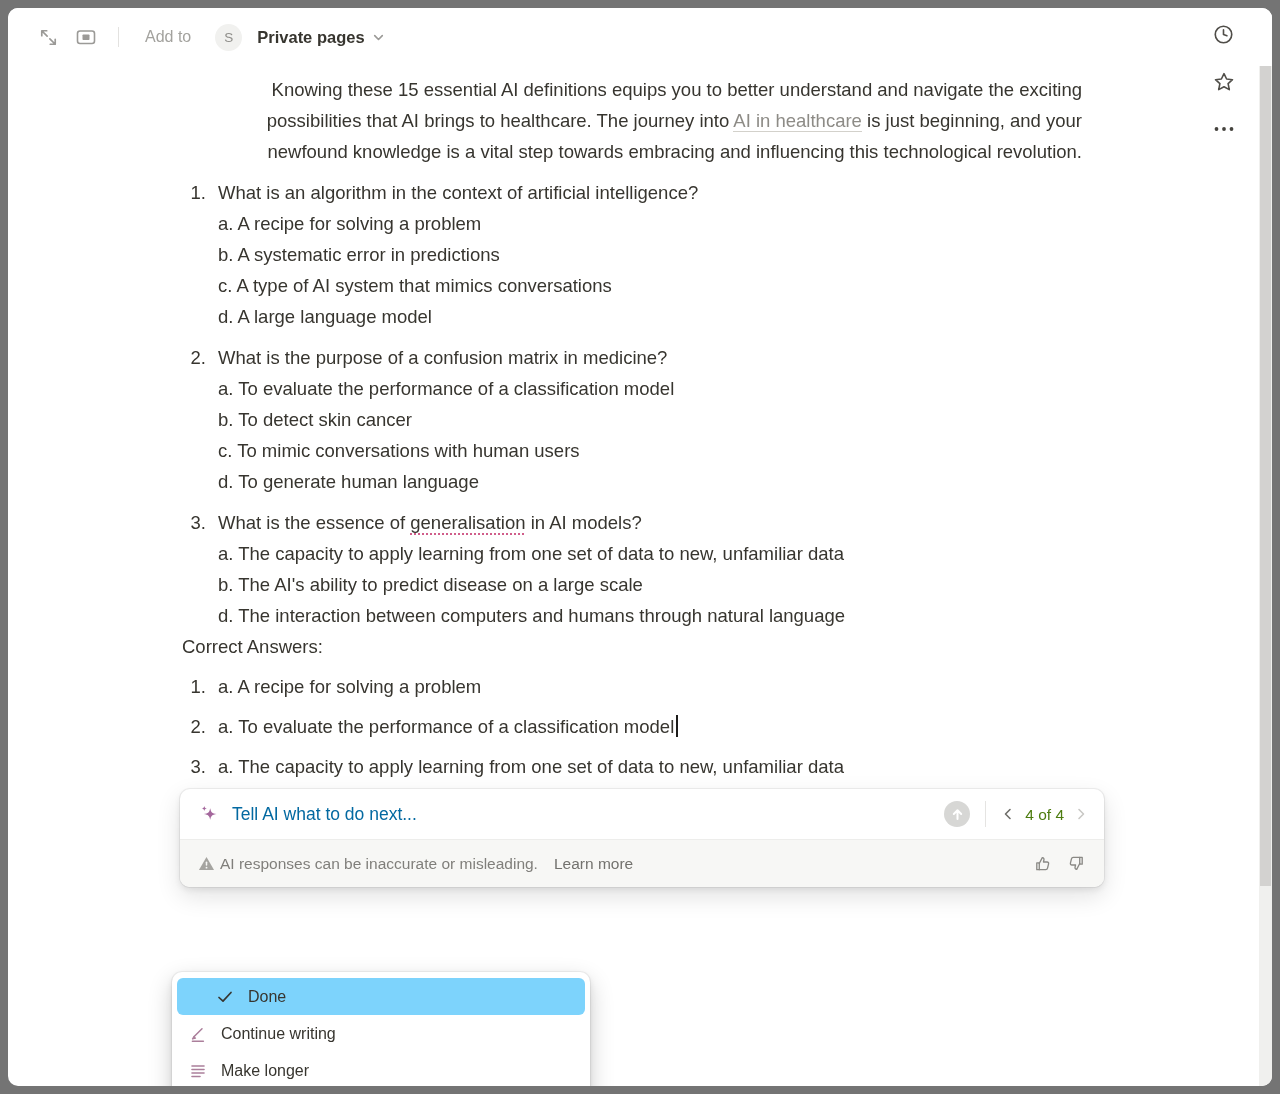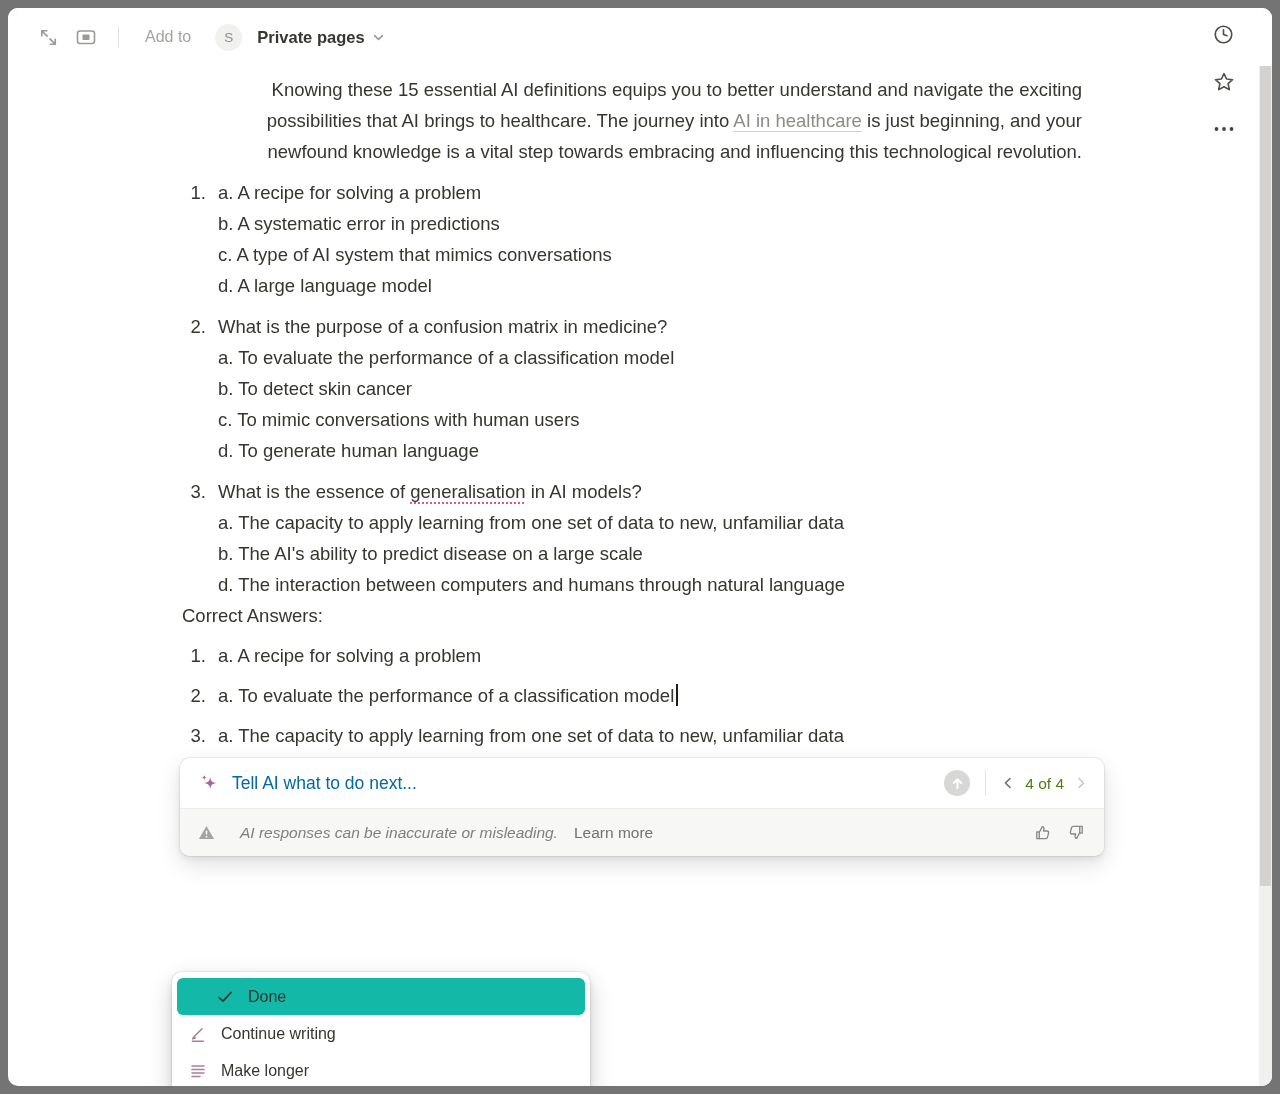--- a/index.html
+++ b/index.html
@@ -86,37 +86,37 @@
   .pagination { display: flex; align-items: center; gap: 10px; }
   .page-count { color: #4d7c0f; font-size: 15.5px; }
   .ai-notice-row {
     height: 48px; display: flex; align-items: center;
     background: #f7f7f5;
     border-top: 1px solid #ededeb;
     border-radius: 0 0 10px 10px;
     padding: 0 18px;
     font-size: 15.5px; color: #807f7b;
   }
-  .notice-text { margin-left: 25px; font-style: italic; }
+  .notice-text { margin-left: 5px; }
   .learn-more { margin-left: 16px; color: #73726e; cursor: pointer; }
   .feedback { margin-left: auto; display: flex; align-items: center; gap: 15px; }
   .fb-btn { cursor: pointer; display: flex; }
   
   .ai-menu {
     position: absolute; left: 164px; top: 964px;
     width: 418px; padding: 6px 0 40px 0;
     background: #fff; border-radius: 10px;
     box-shadow: rgba(15,15,15,0.05) 0 0 0 1px, rgba(15,15,15,0.1) 0 3px 6px, rgba(15,15,15,0.2) 0 9px 24px;
   }
   .menu-item {
     height: 37px; margin: 0 5px; border-radius: 6px;
     display: flex; align-items: center; padding: 0 11px;
     cursor: pointer;
   }
-  .menu-item.selected { background: #14b8a6; padding-left: 38px; }
+  .menu-item.selected { background: #7dd3fc; padding-left: 38px; }
   .menu-icon { width: 20px; display: flex; justify-content: center; }
   .menu-label { margin-left: 13px; color: #37352f; font-size: 16px; }
   
   .scrollbar-track {
     position: absolute; top: 58px; right: 0; bottom: 0; width: 13px;
     background: #f0f0ee;
   }
   .scrollbar-thumb {
     position: absolute; top: 0; left: 1px; right: 1px; height: 820px;
     background: #d3d2d0;
@@ -186,20 +186,21 @@
 
   <div class="content">
 
     <p class="intro" style="margin:0;text-align:right;">
       <span>Knowing these 15 essential AI definitions equips you to better understand and navigate the exciting possibilities that AI brings to healthcare. The journey into </span><span class="page-link">AI in healthcare</span><span> is just beginning, and your newfound knowledge is a vital step towards embracing and influencing this technological revolution.</span>
     </p>
 
     <div class="q-item">
       <div class="q-num">1.</div>
       <div class="q-body">
+        <div>What is an algorithm in the context of artificial intelligence?</div>
         <div>a. A recipe for solving a problem</div>
         <div>b. A systematic error in predictions</div>
         <div>c. A type of AI system that mimics conversations</div>
         <div>d. A large language model</div>
       </div>
     </div>
 
     <div class="q-item">
       <div class="q-num">2.</div>
       <div class="q-body">

